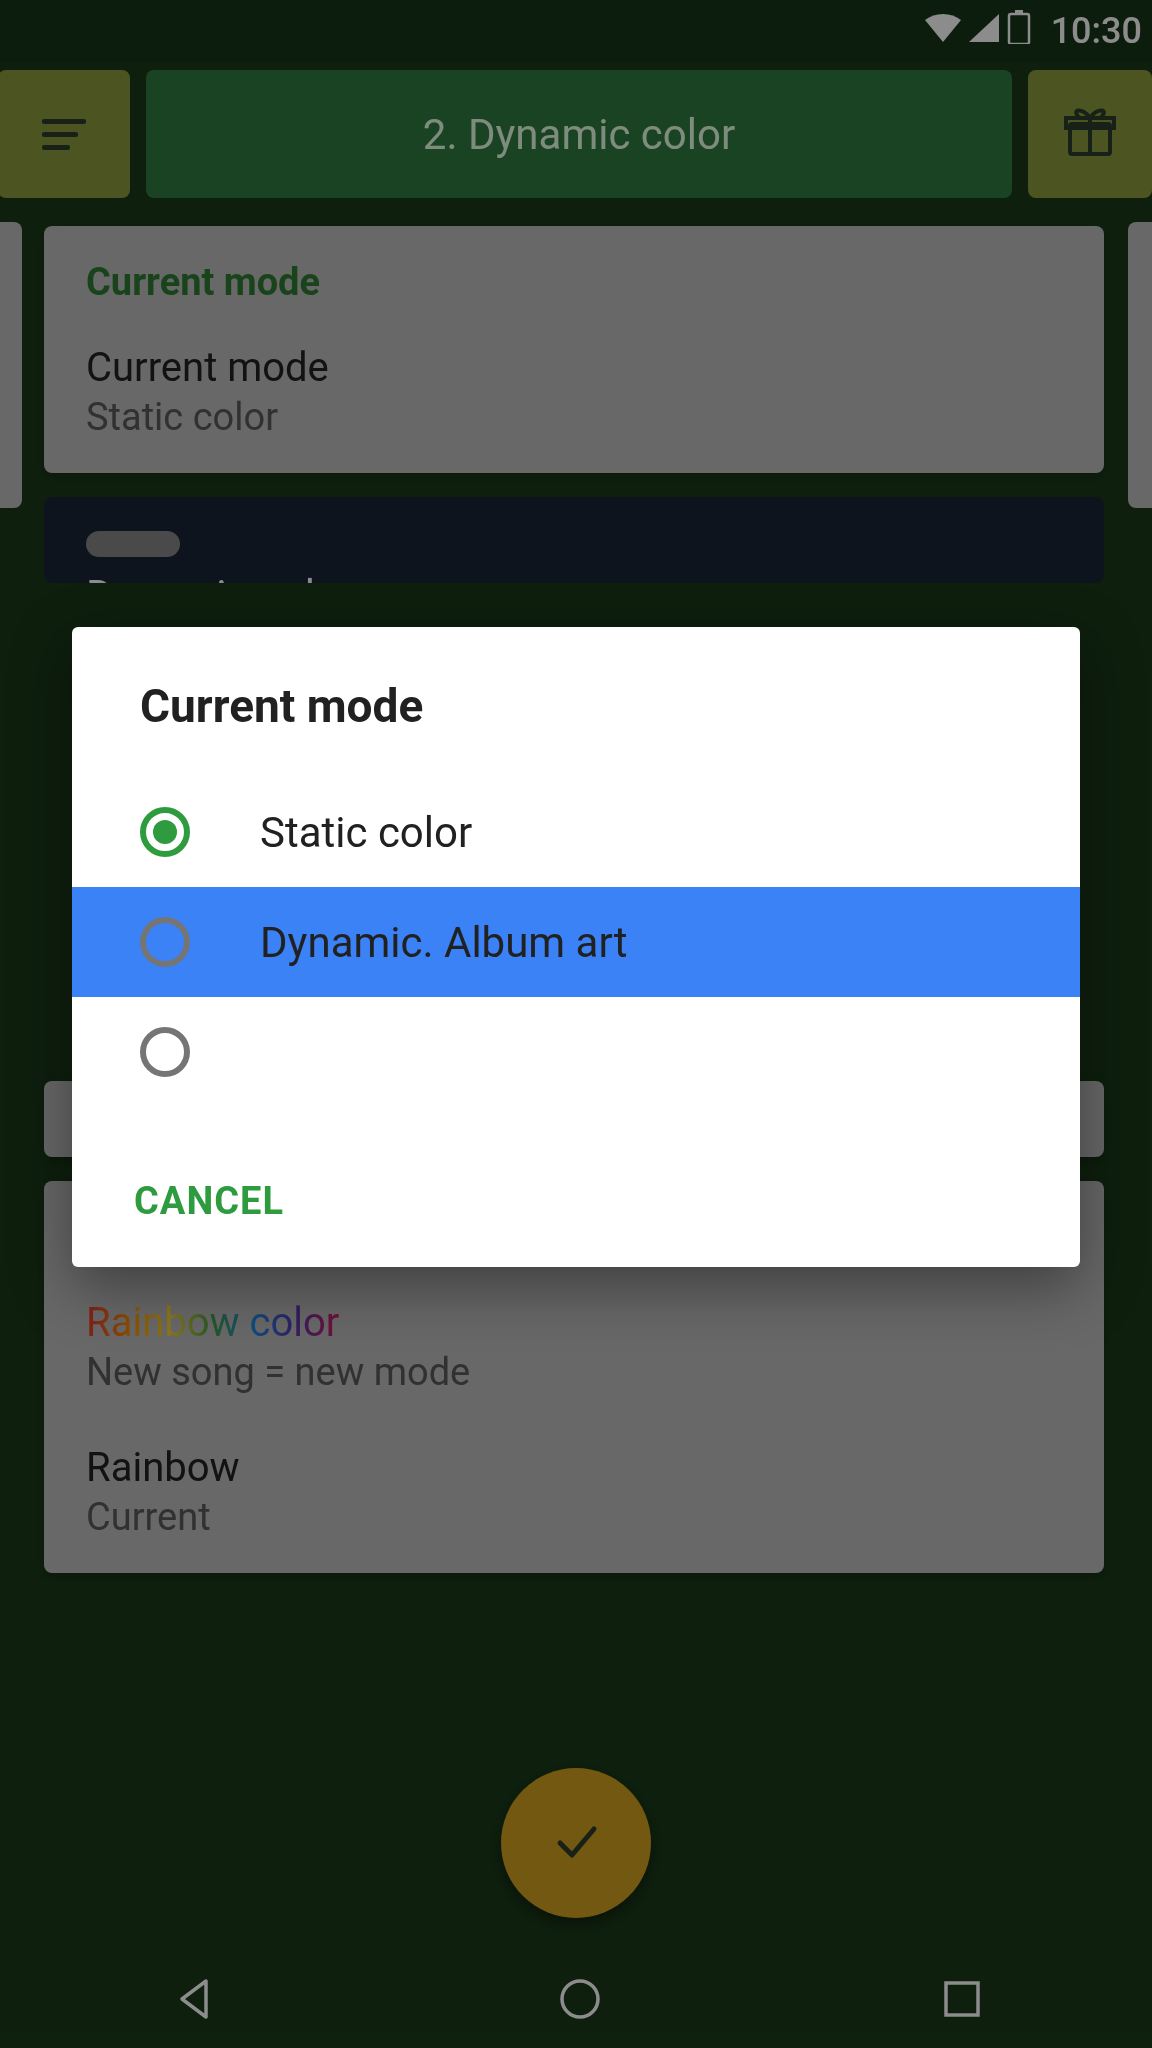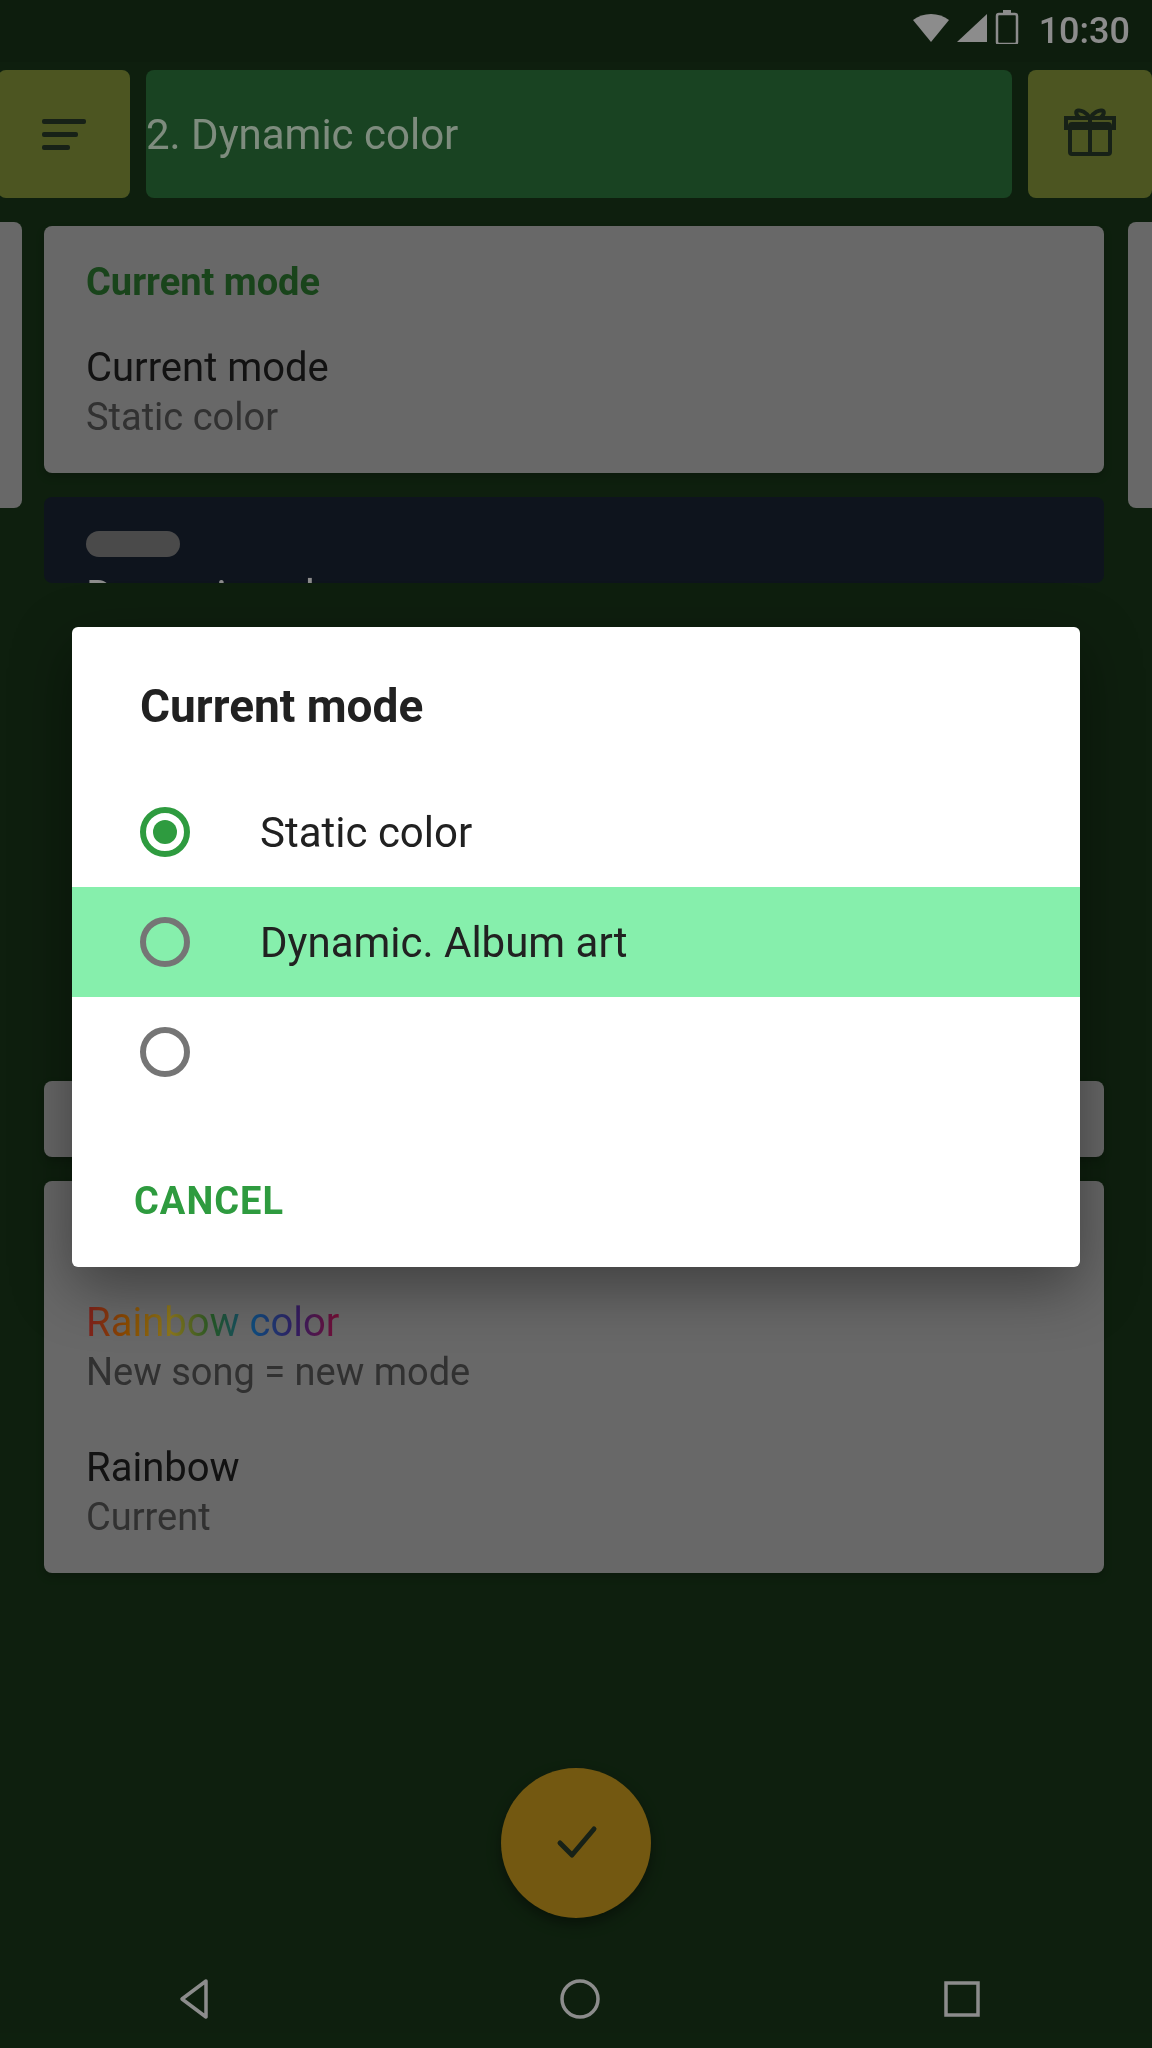--- a/index.html
+++ b/index.html
@@ -21,21 +21,21 @@
       inset: 0;
       background: #1a3a1a;
     }
     
     
     .status-bar {
       height: 62px;
       display: flex;
       justify-content: flex-end;
       align-items: center;
-      padding: 0 22px;
+      padding: 0 10px;
       gap: 10px;
       background: #193519;
       font-size: 32px;
       color: #fff;
       font-weight: 400;
     }
     
     .status-icons {
       display: flex;
       align-items: center;
@@ -85,21 +85,21 @@
     .m2 { width: 36px; }
     .m3 { width: 28px; }
     
     .header-title-chip {
       flex: 1;
       height: 128px;
       background: #2e7a3e;
       border-radius: 8px;
       display: flex;
       align-items: center;
-      justify-content: flex-start;
+      justify-content: center;
       color: #e6ffe6;
       font-size: 42px;
     }
     
     .gift-button {
       width: 124px;
       height: 128px;
       background: #8a9c3c;
       border-radius: 8px;
       margin-right: 0;
@@ -266,21 +266,21 @@
     .dialog-option {
       display: flex;
       align-items: center;
       padding: 30px 68px;
       gap: 70px;
       font-size: 42px;
       color: #212121;
     }
     
     .dialog-option.highlighted {
-      background: #86efac;
+      background: #3b82f6;
     }
     
     .radio {
       width: 50px;
       height: 50px;
       border-radius: 50%;
       border: 6px solid #757575;
       display: flex;
       align-items: center;
       justify-content: center;

